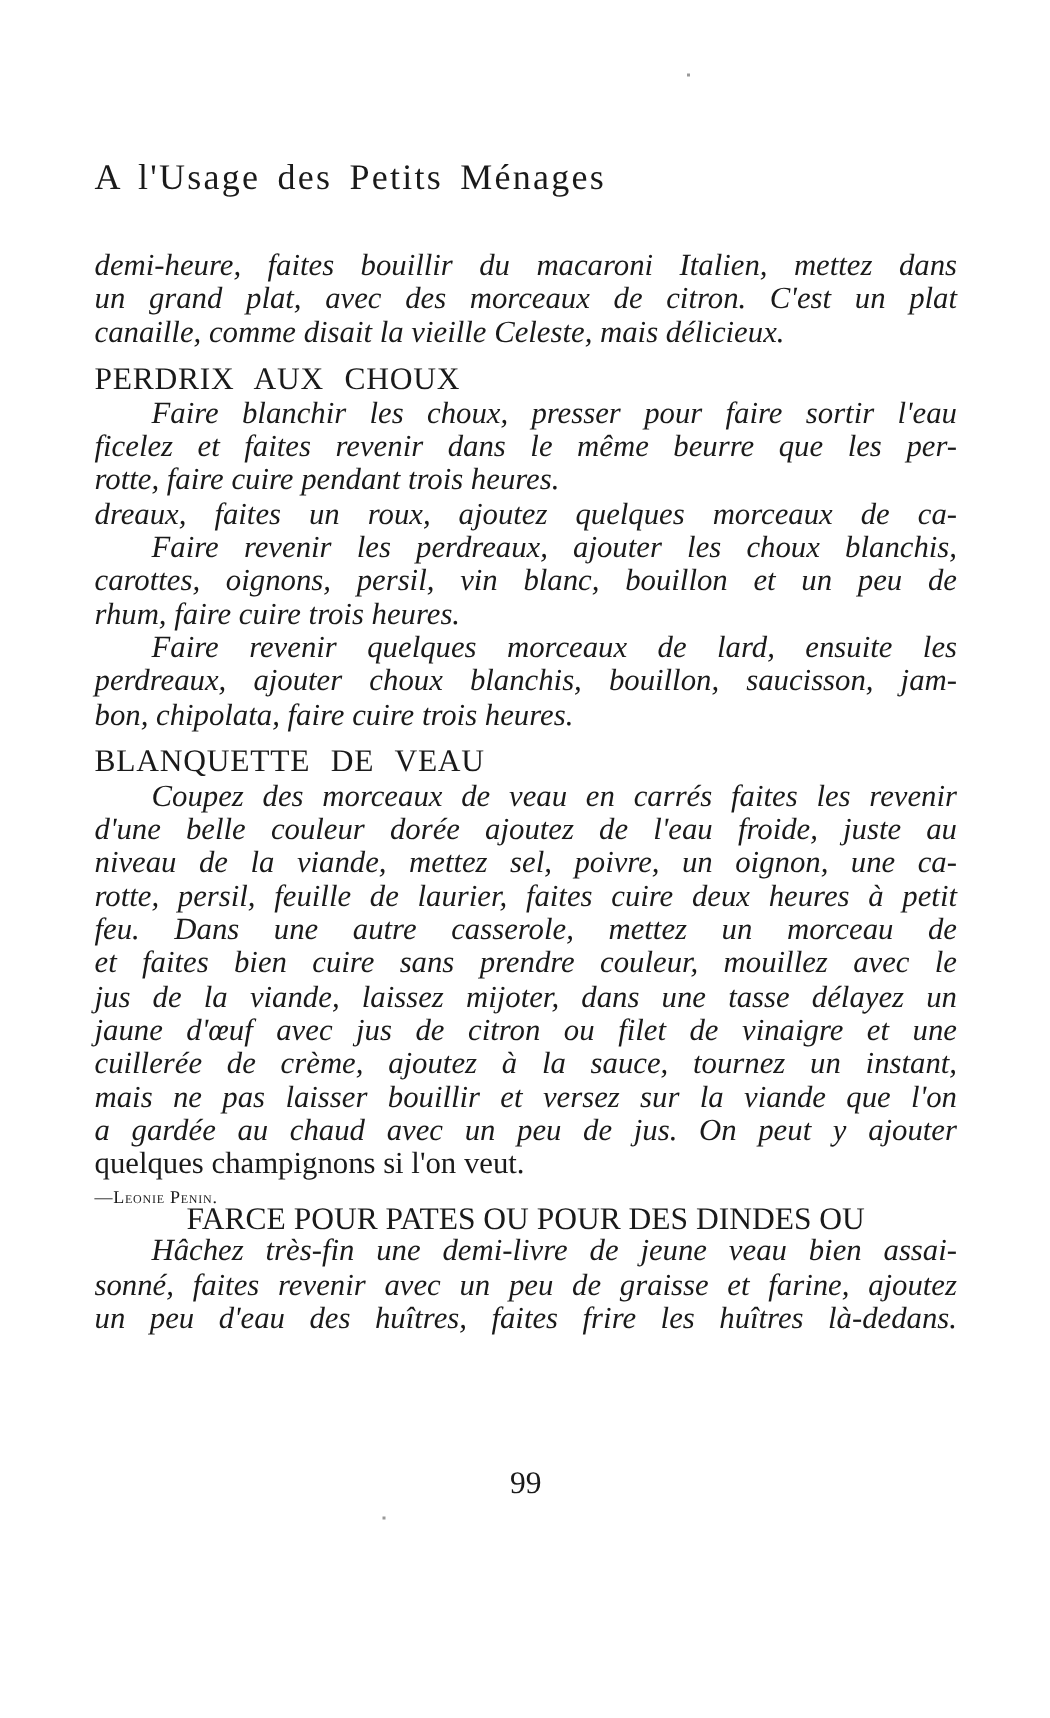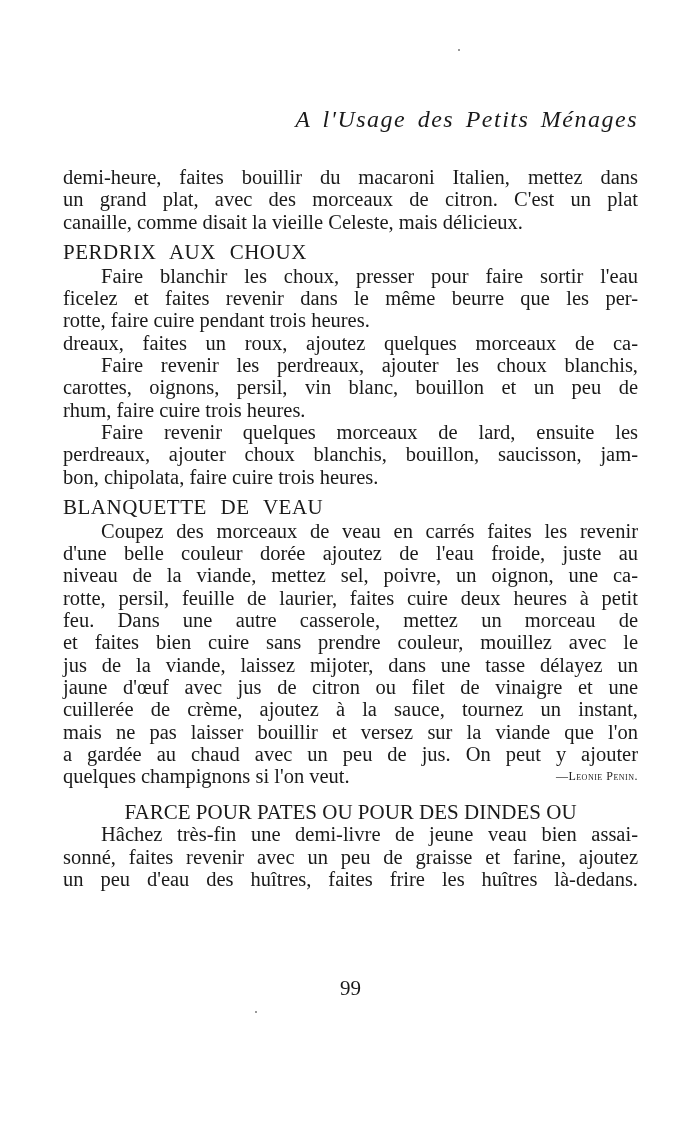--- a/index.html
+++ b/index.html
@@ -1,30 +1,30 @@
 <!DOCTYPE html>
 <html><head>
 <meta charset="utf-8">
 <style>
   html, body { margin: 0; padding: 0; background: #ffffff; }
   body { width: 700px; height: 1145px; position: relative; overflow: hidden;
          font-family: "Liberation Serif", "DejaVu Serif", serif; color: #1a1a1a; }
   .page { position: absolute; left: 63px; top: 0; width: 575px; }
-  .running-head { position: absolute; top: 106px; left: 0; width: 575px; text-align: right;
-                  font-style: italic; font-size: 24px; letter-spacing: 1.5px; word-spacing: 4px; }
+  .running-head { position: absolute; top: 106px; left: 0; width: 575px; text-align: left;
+                  font-size: 24px; letter-spacing: 1.5px; word-spacing: 4px; }
   .body { position: absolute; top: 166px; left: 0; width: 575px; font-size: 20.5px; line-height: 22.3px; }
-  .l { display: block; white-space: nowrap; text-align: justify; text-align-last: justify; height: 22.3px; }
+  .l { display: block; white-space: nowrap; text-align: justify; text-align-last: justify; height: 22.3px; font-style: italic; }
   .l.last { text-align-last: left; }
   .l.ind { padding-left: 38px; }
   .h { display: block; text-align: left; font-size: 21px; letter-spacing: 0.5px; word-spacing: 8px; height: 24px; }
   .h2 { display: block; text-align: center; font-size: 21px; height: 22px; }
   .gap-s { height: 8px; }
   .gap-m { height: 14px; }
   .sig { font-variant: small-caps; font-size: 12px; letter-spacing: 0.5px; }
-  .sigline { display: flex; justify-content: space-between; white-space: nowrap; height: 22.3px; }
+  .sigline { display: flex; justify-content: space-between; white-space: nowrap; height: 22.3px; flex-direction: column; }
   .folio { position: absolute; top: 976px; left: 0; width: 575px; text-align: center; font-size: 21px; }
   .speck { position: absolute; width: 2px; height: 2px; background: #999; }
 </style>
 </head>
 <body>
 
 <div class="speck" style="left:458px;top:49px;"></div>
 <div class="speck" style="left:255px;top:1011px;"></div>
 
 <div class="page">

